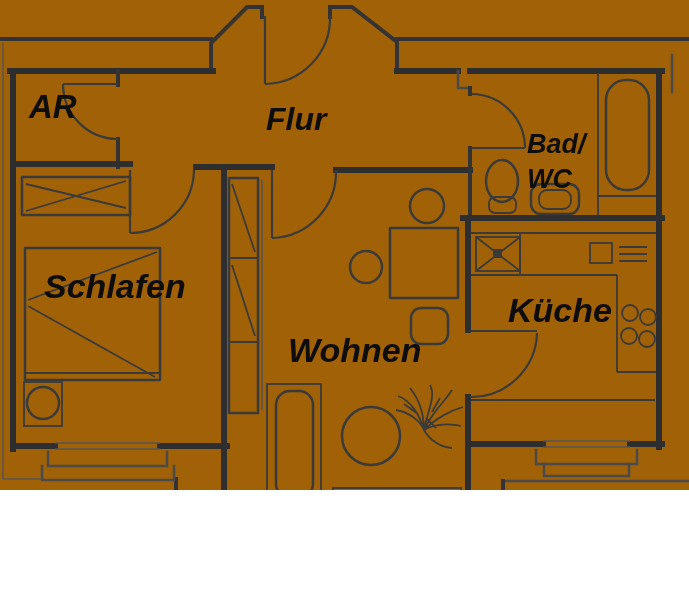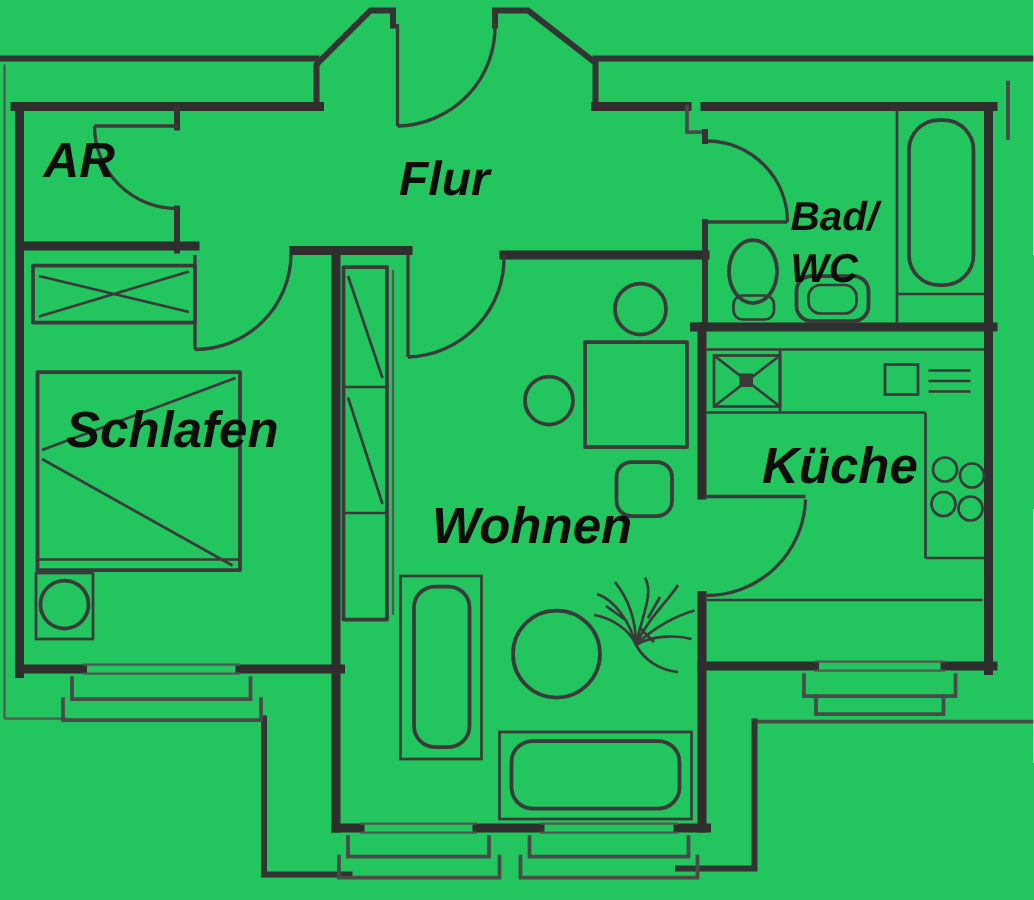--- a/index.html
+++ b/index.html
@@ -1,18 +1,18 @@
 <!DOCTYPE html>
 <html><head>
 <meta charset="utf-8">
 <style>
   html,body{margin:0;padding:0;background:#ffffff;}
   .stage{
-    width:689px;height:600px;position:relative;overflow:hidden;
-    background:#22c55e;
+    width:689px;height:490px;position:relative;overflow:hidden;
+    background:#a16207;
     font-family:"Liberation Sans", sans-serif;
   }
   svg{display:block;width:689px;height:600px;}
   .wall{stroke:#2e2e2e;stroke-width:6;fill:none;stroke-linecap:square;}
   .wall-med{stroke:#333333;stroke-width:4;fill:none;stroke-linecap:square;}
   .thin{stroke:#4a4a4a;stroke-width:2.5;fill:none;stroke-linecap:square;}
   .hair{stroke:#555555;stroke-width:1.5;fill:none;}
   .furn{stroke:#3a3a3a;stroke-width:2.5;fill:none;stroke-linejoin:round;}
   .furn-thin{stroke:#3a3a3a;stroke-width:1.8;fill:none;}
   .door{stroke:#3a3a3a;stroke-width:2.2;fill:none;}

